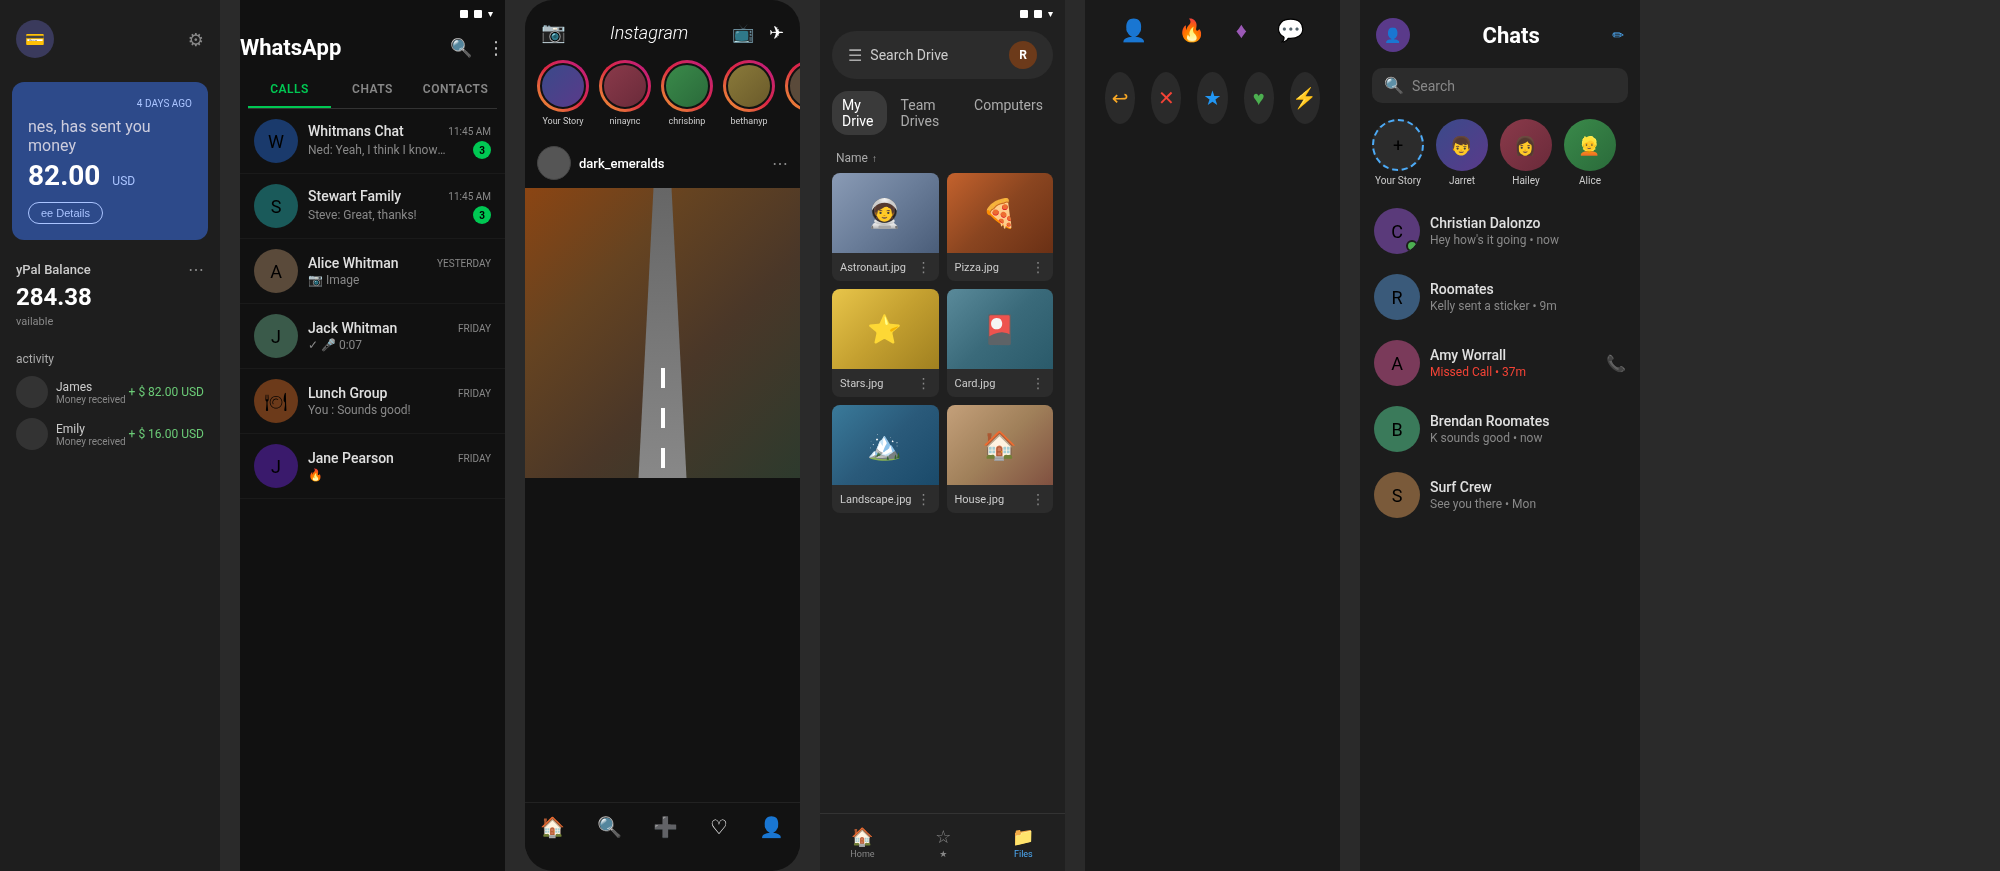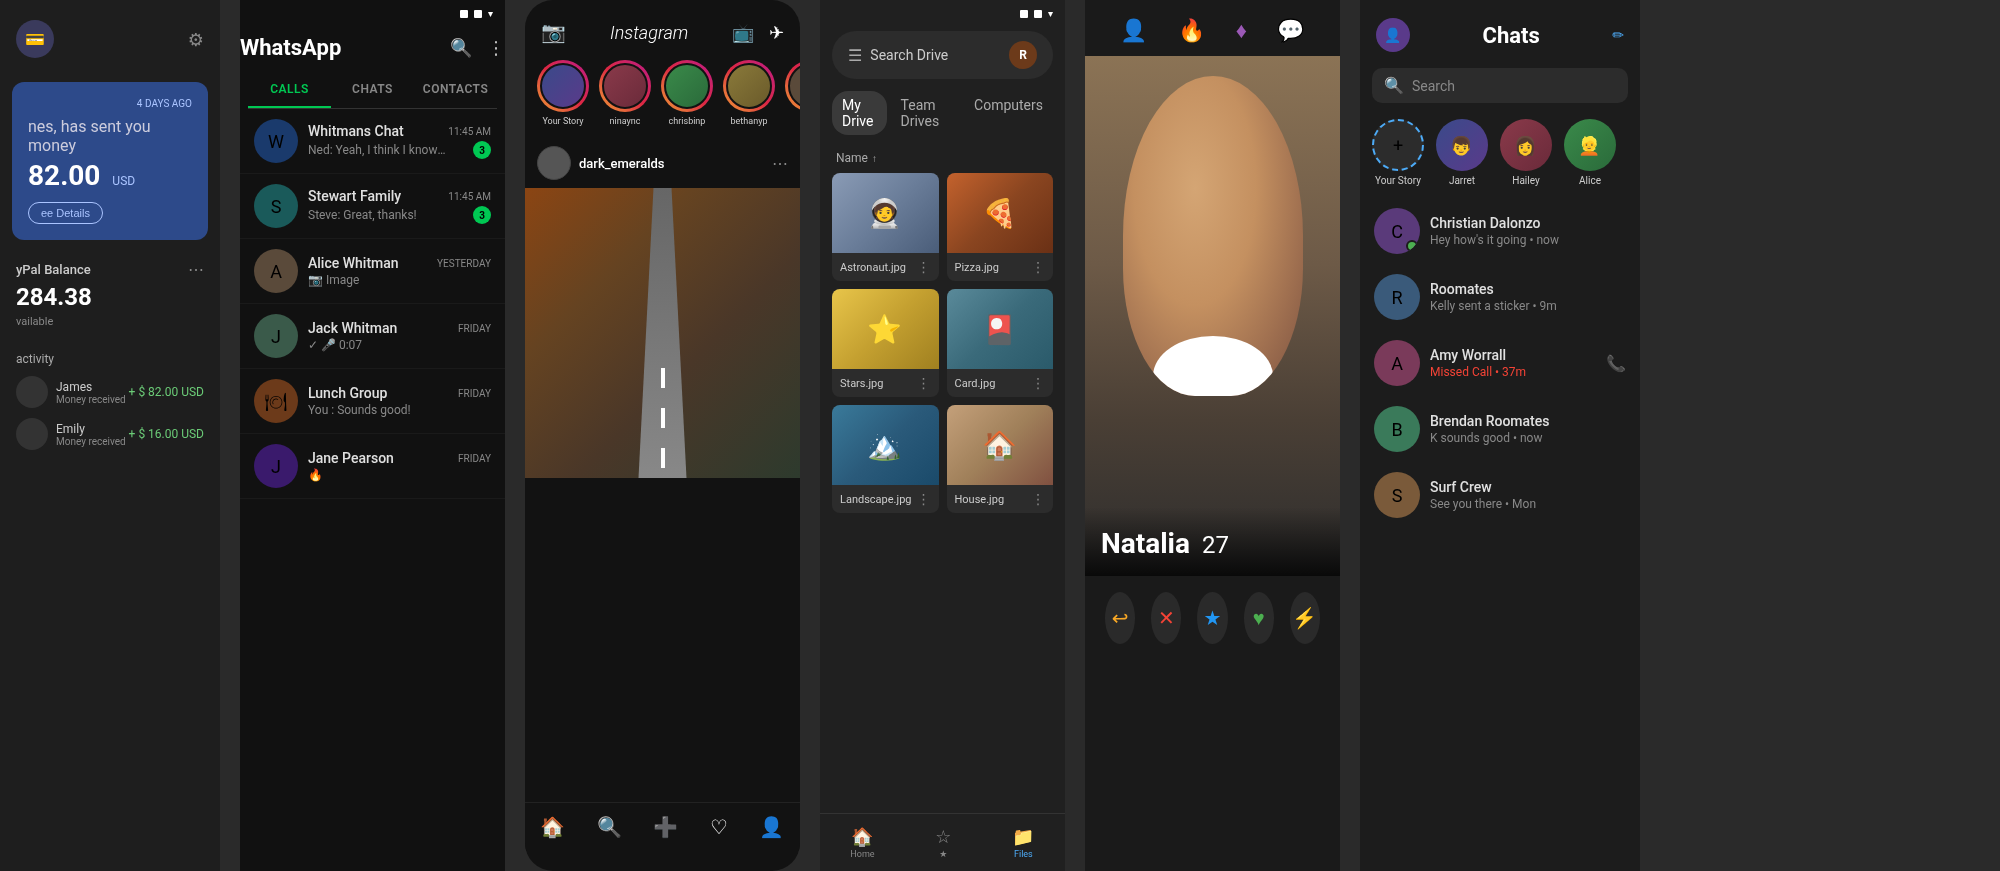--- a/index.html
+++ b/index.html
@@ -1124,29 +1124,20 @@
   </div>
 </div>
 
 <div class="panel-tinder">
   <div class="tinder-header">
     <span class="tinder-header-icon">👤</span>
     <span class="tinder-header-icon flame">🔥</span>
     <span class="tinder-header-icon diamond">♦</span>
     <span class="tinder-header-icon">💬</span>
   </div>
-  <div class="tinder-card">
-    <div class="tinder-photo">
-      <div class="tinder-face"></div>
-    </div>
-    <div class="tinder-name-overlay">
-      <span class="tinder-name">Natalia</span>
-      <span class="tinder-age">27</span>
-    </div>
-  </div>
   <div class="tinder-actions">
     <button class="tinder-btn undo">↩</button>
     <button class="tinder-btn nope">✕</button>
     <button class="tinder-btn star">★</button>
     <button class="tinder-btn like">♥</button>
     <button class="tinder-btn boost">⚡</button>
   </div>
 </div>
 
 <div class="panel-chats">

